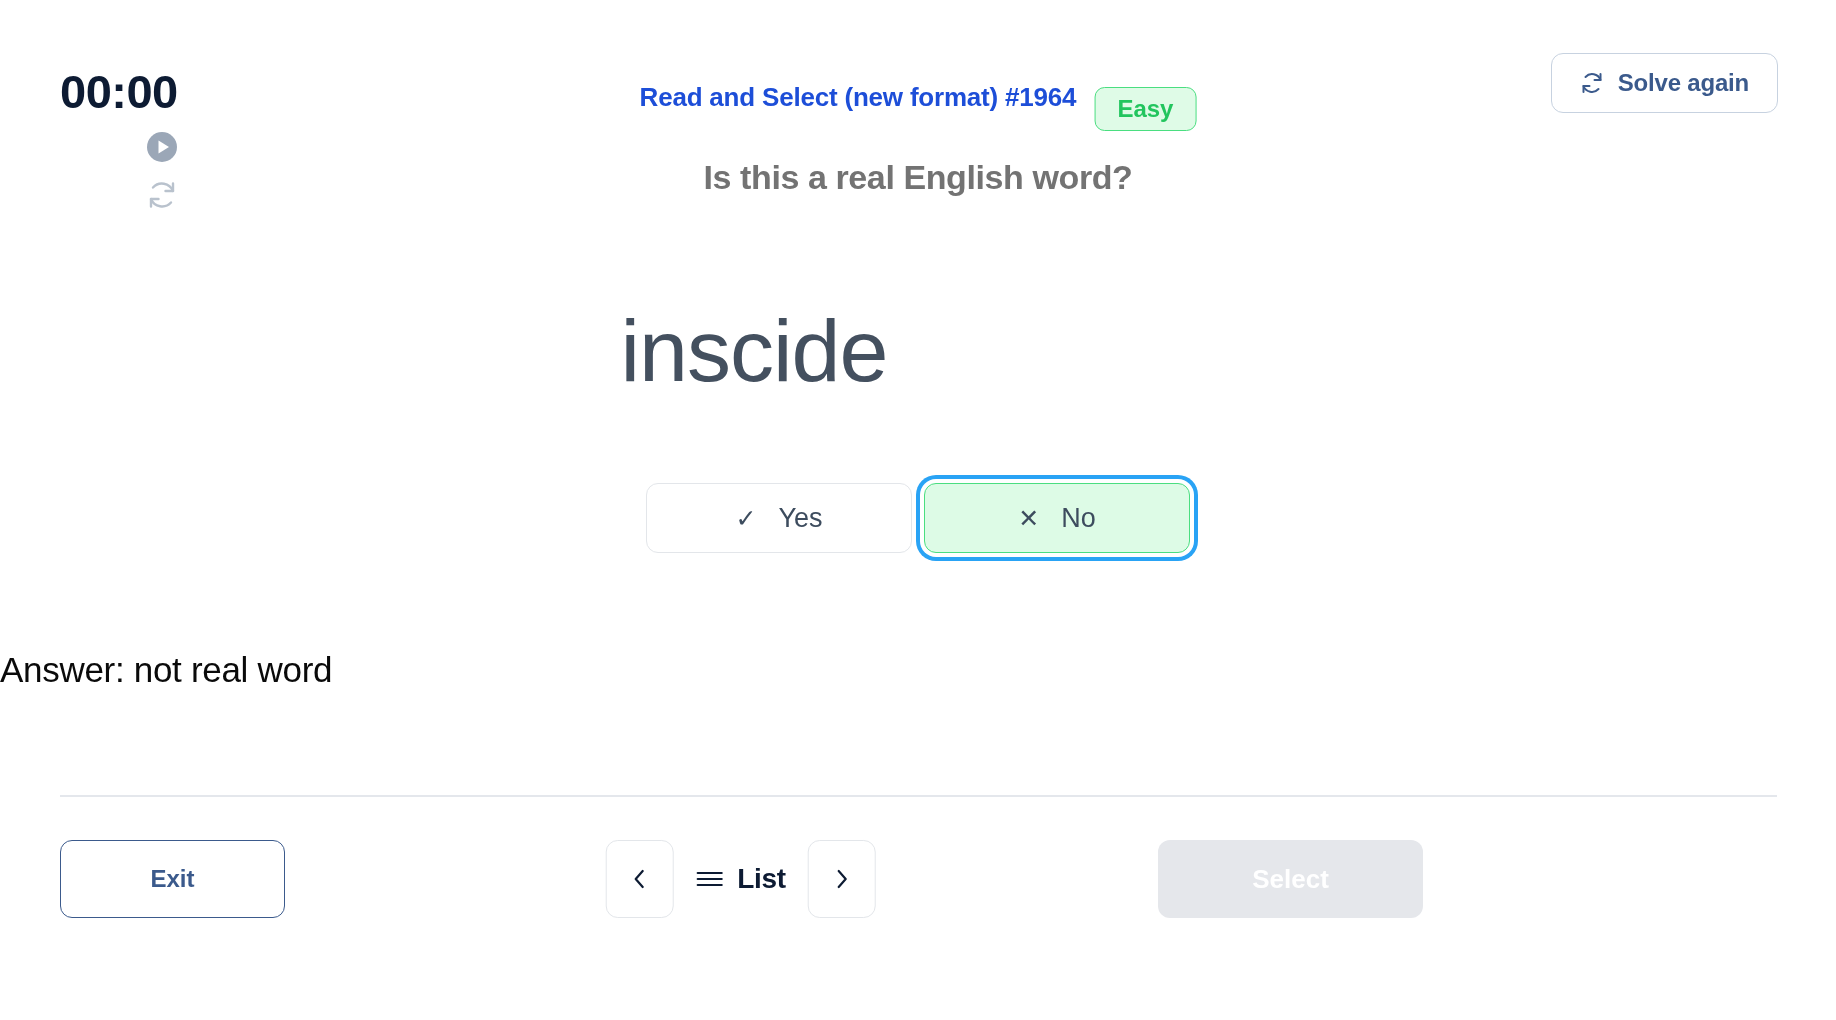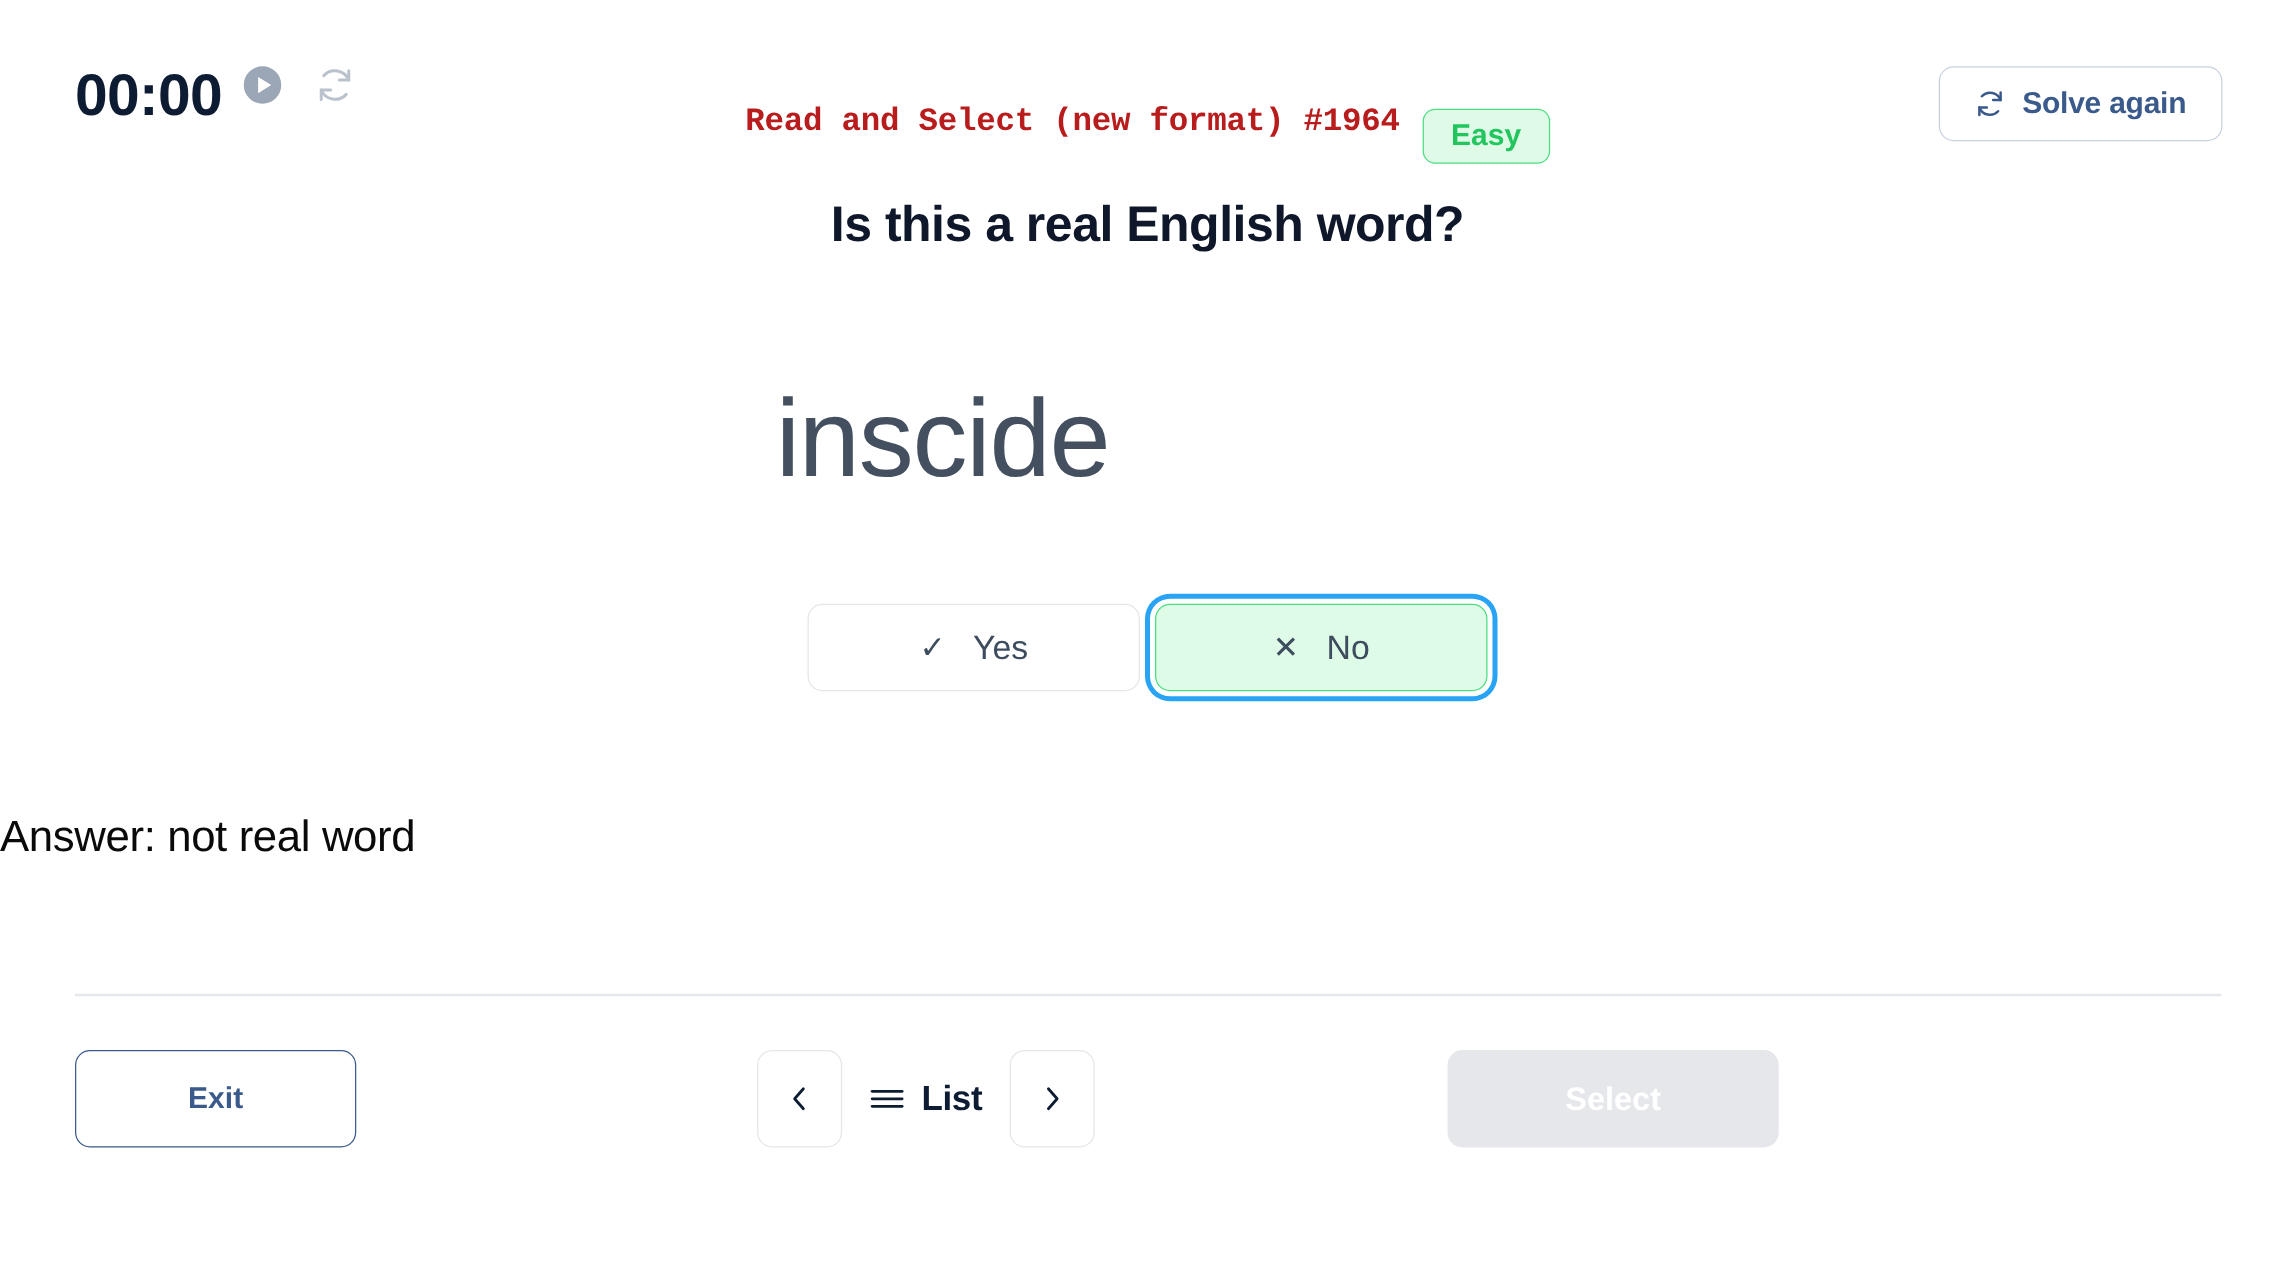--- a/index.html
+++ b/index.html
@@ -24,24 +24,25 @@
     position: absolute;
     top: 0;
     left: 0;
     width: 1836px;
     height: 130px;
   }
 
   .timer-group {
     position: absolute;
     left: 60px;
-    top: 52px;
-    display: flex;
-    align-items: flex-start;
+    top: 68px;
+    display: flex;
+    align-items: flex-end;
     gap: 16px;
+    flex-direction: column;
   }
 
   .timer-text {
     font-size: 47px;
     font-weight: bold;
     color: #0d1b33;
     letter-spacing: -0.5px;
     line-height: 1;
   }
 
@@ -65,23 +66,22 @@
     transform: translateX(-50%);
     display: flex;
     align-items: center;
     gap: 18px;
     white-space: nowrap;
   }
 
   .title-text {
     font-size: 26px;
     font-weight: bold;
-    color: #b91c1c;
+    color: #1d4ed8;
     letter-spacing: -0.2px;
-    font-family: Liberation Mono, monospace;
   }
 
   .badge {
     background: #dffbe7;
     border: 1.5px solid #4ade80;
     border-radius: 10px;
     padding: 9px 22px;
     font-size: 24px;
     font-weight: bold;
     color: #22c55e;
@@ -114,23 +114,23 @@
 
   .solve-icon { width: 24px; height: 24px; display: block; }
 
   
   .question {
     position: absolute;
     top: 158px;
     left: 0;
     width: 1836px;
     text-align: center;
-    font-size: 40px;
-    font-weight: bold;
-    color: #0f172a;
+    font-size: 34px;
+    font-weight: bold;
+    color: #737373;
     letter-spacing: -0.4px;
   }
 
   
   .word {
     position: absolute;
     top: 300px;
     left: 0;
     width: 1508px;
     text-align: center;

